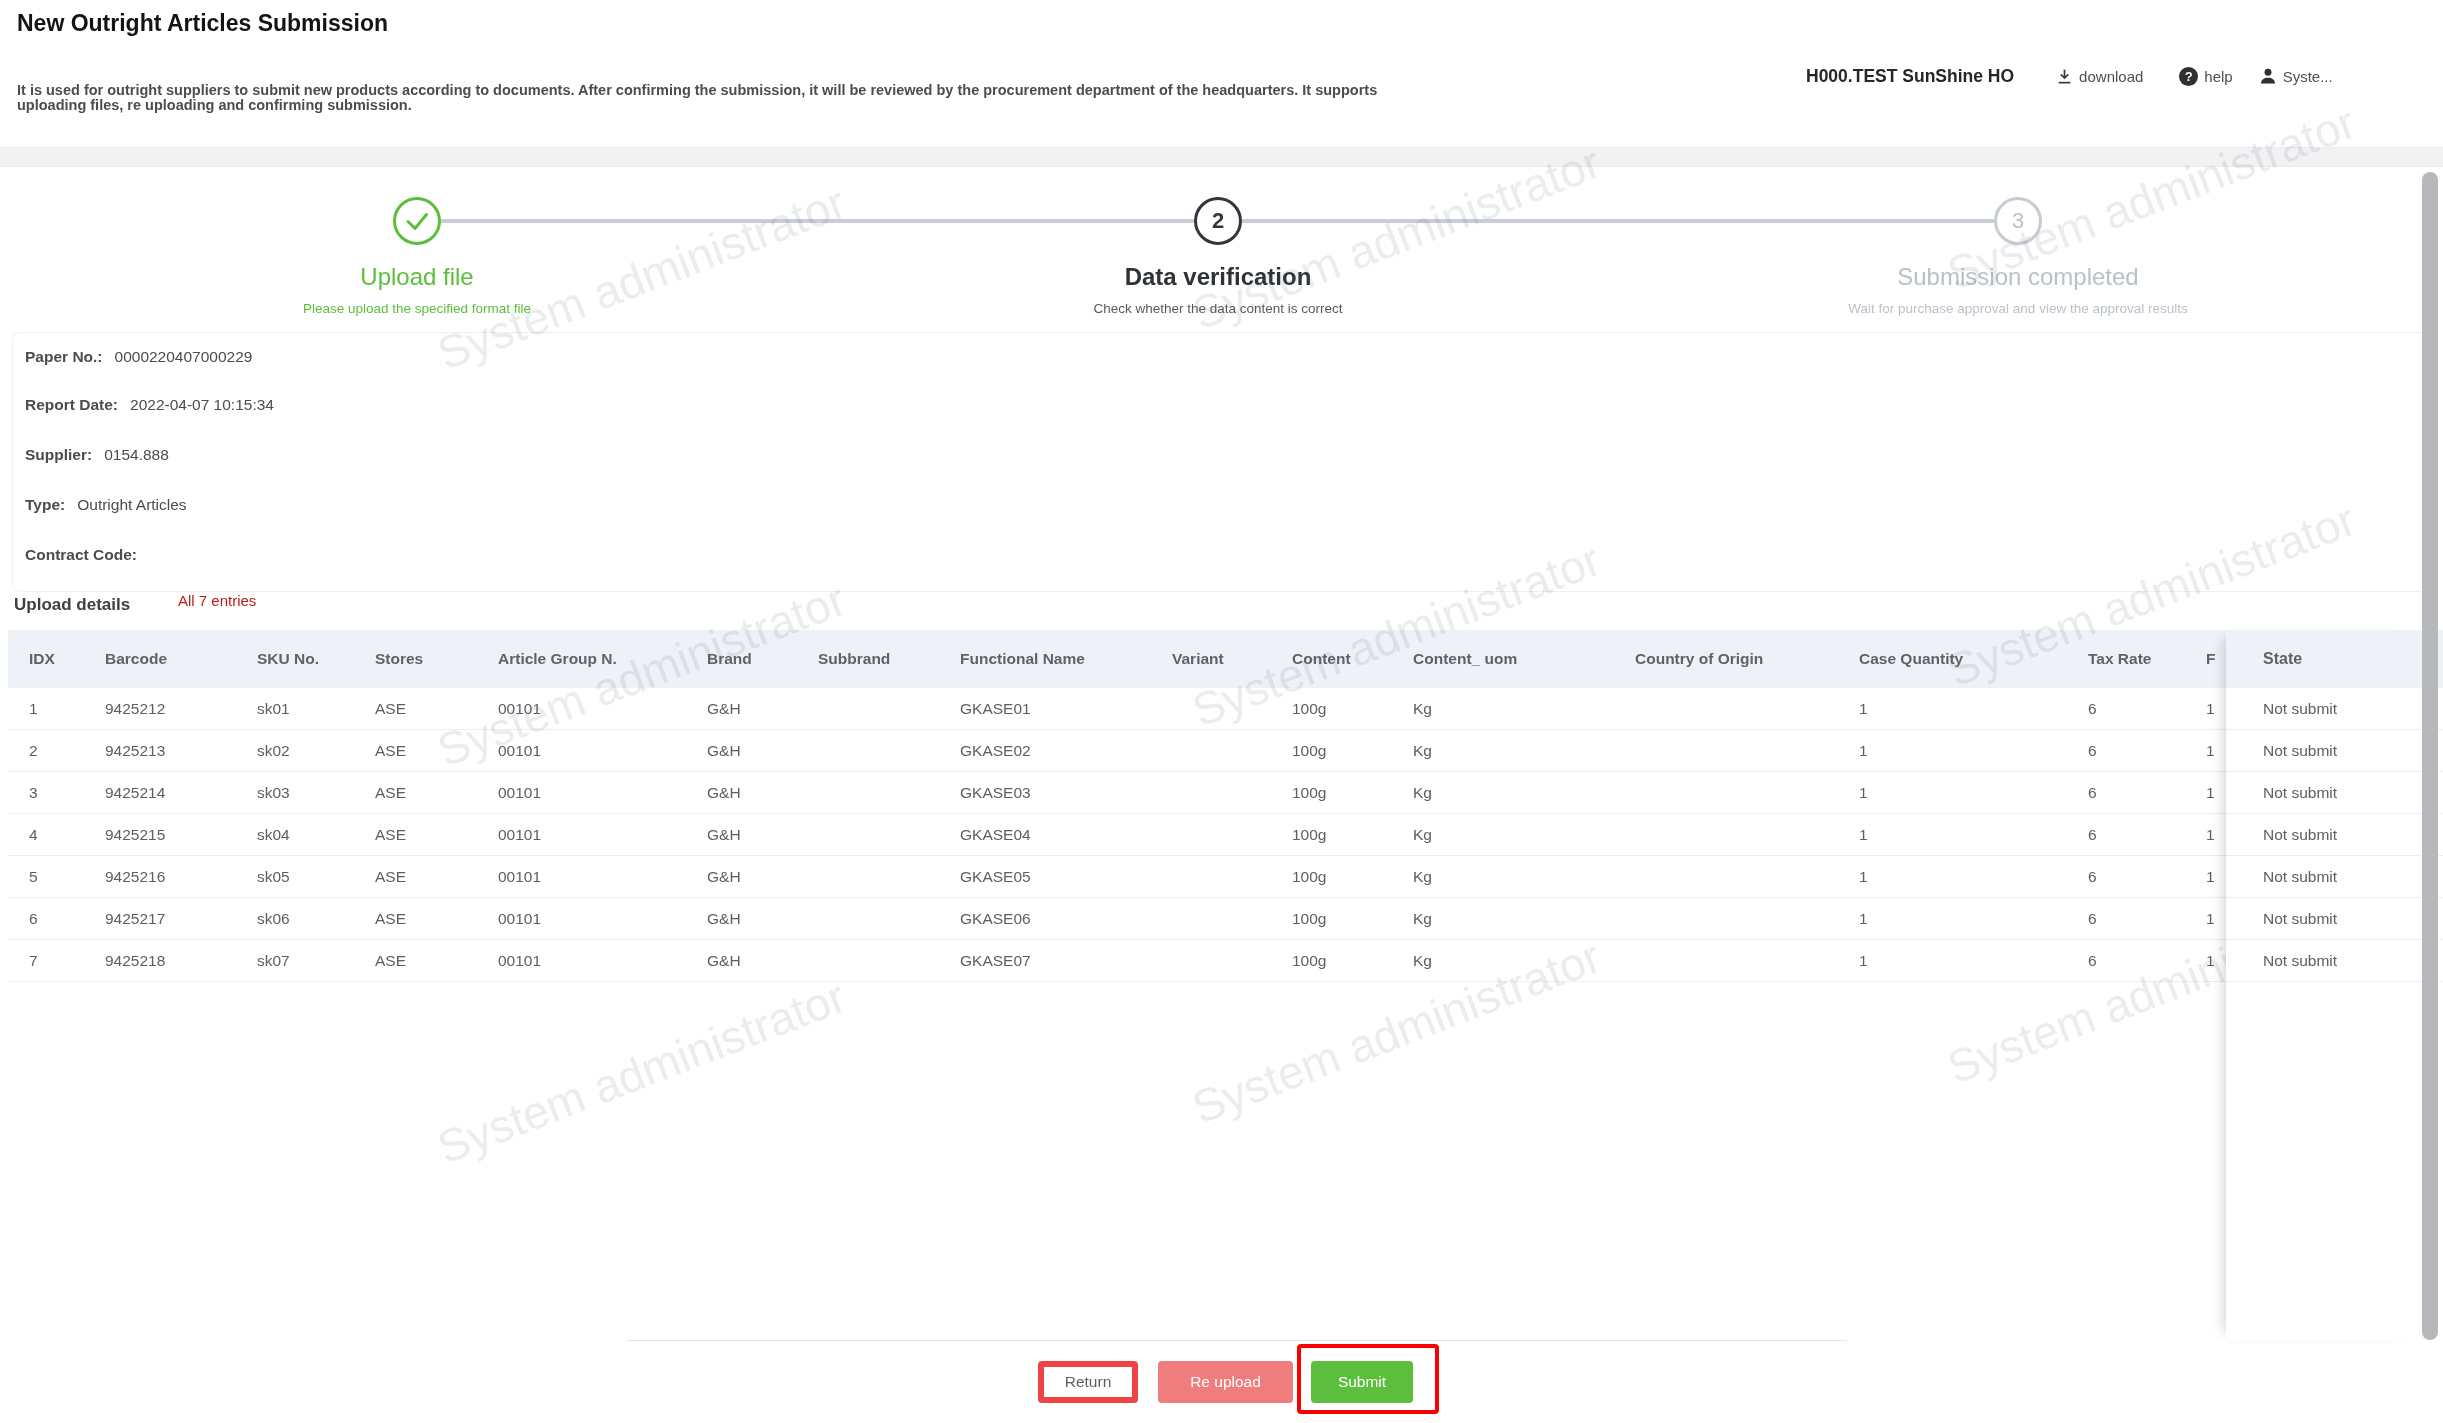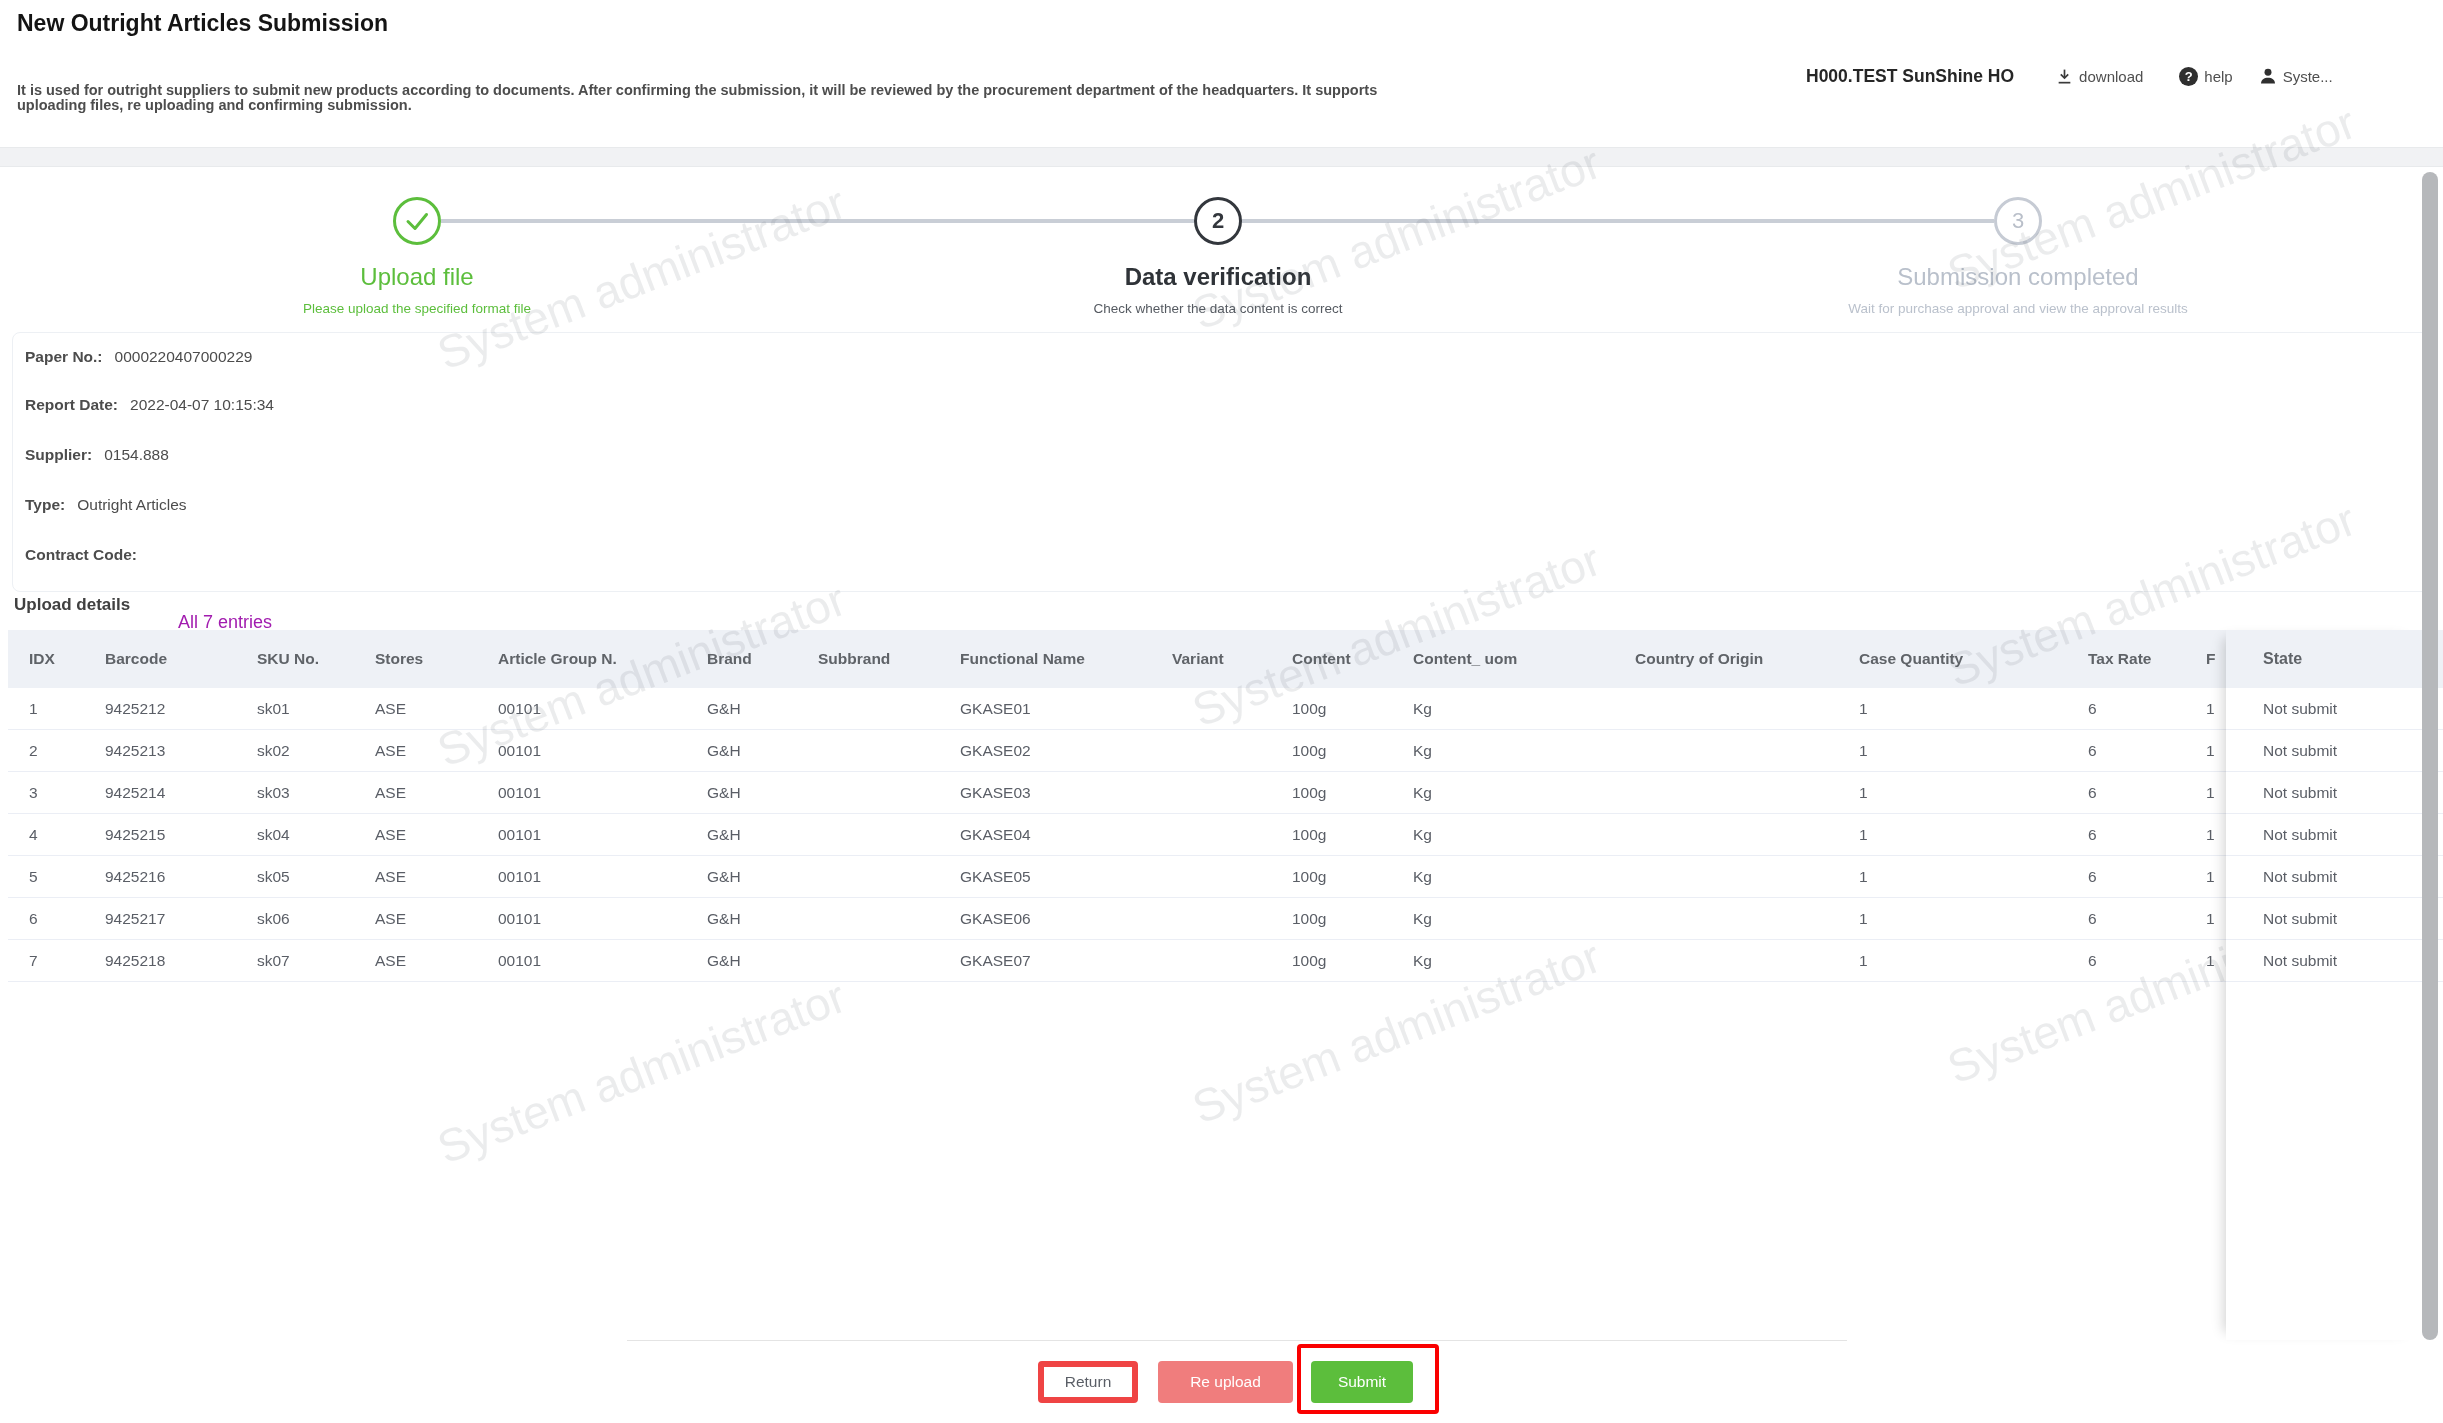--- a/index.html
+++ b/index.html
@@ -46,21 +46,21 @@
 
   
   #meta-card{left:12px;top:332px;width:2418px;height:260px;background:#fff;
              border:1px solid #edf0f4;border-radius:8px;box-sizing:border-box;}
   .meta-row{left:25px;height:28px;display:flex;align-items:center;font-size:15.5px;color:#4c4c4c;}
   .meta-row .lbl{font-weight:bold;}
   .meta-row .val{margin-left:12px;}
 
   
   #ud-title{left:14px;top:595px;font-size:17px;font-weight:bold;color:#404040;}
-  #ud-count{left:178px;top:612px;font-size:18px;color:#a21caf;}
+  #ud-count{left:178px;top:592px;font-size:15px;color:#b91c1c;}
   #thead{left:8px;top:630px;width:2435px;height:58px;background:#eef1f6;}
   .th{position:absolute;top:0;height:58px;line-height:58px;font-size:15.5px;font-weight:bold;
       color:#5f6368;white-space:nowrap;}
   .trow{left:8px;width:2435px;height:42px;border-bottom:1px solid #ebeef5;box-sizing:border-box;}
   .td{position:absolute;top:0;height:41px;line-height:41px;font-size:15.5px;color:#5a5e66;white-space:nowrap;}
 
   
   #fixed-col{left:2226px;top:630px;width:196px;height:710px;background:#fff;z-index:5;
              box-shadow:-10px 0 12px -8px rgba(0,0,0,0.18);}
   #state-head{height:58px;line-height:58px;background:#eef1f6;padding-left:37px;

